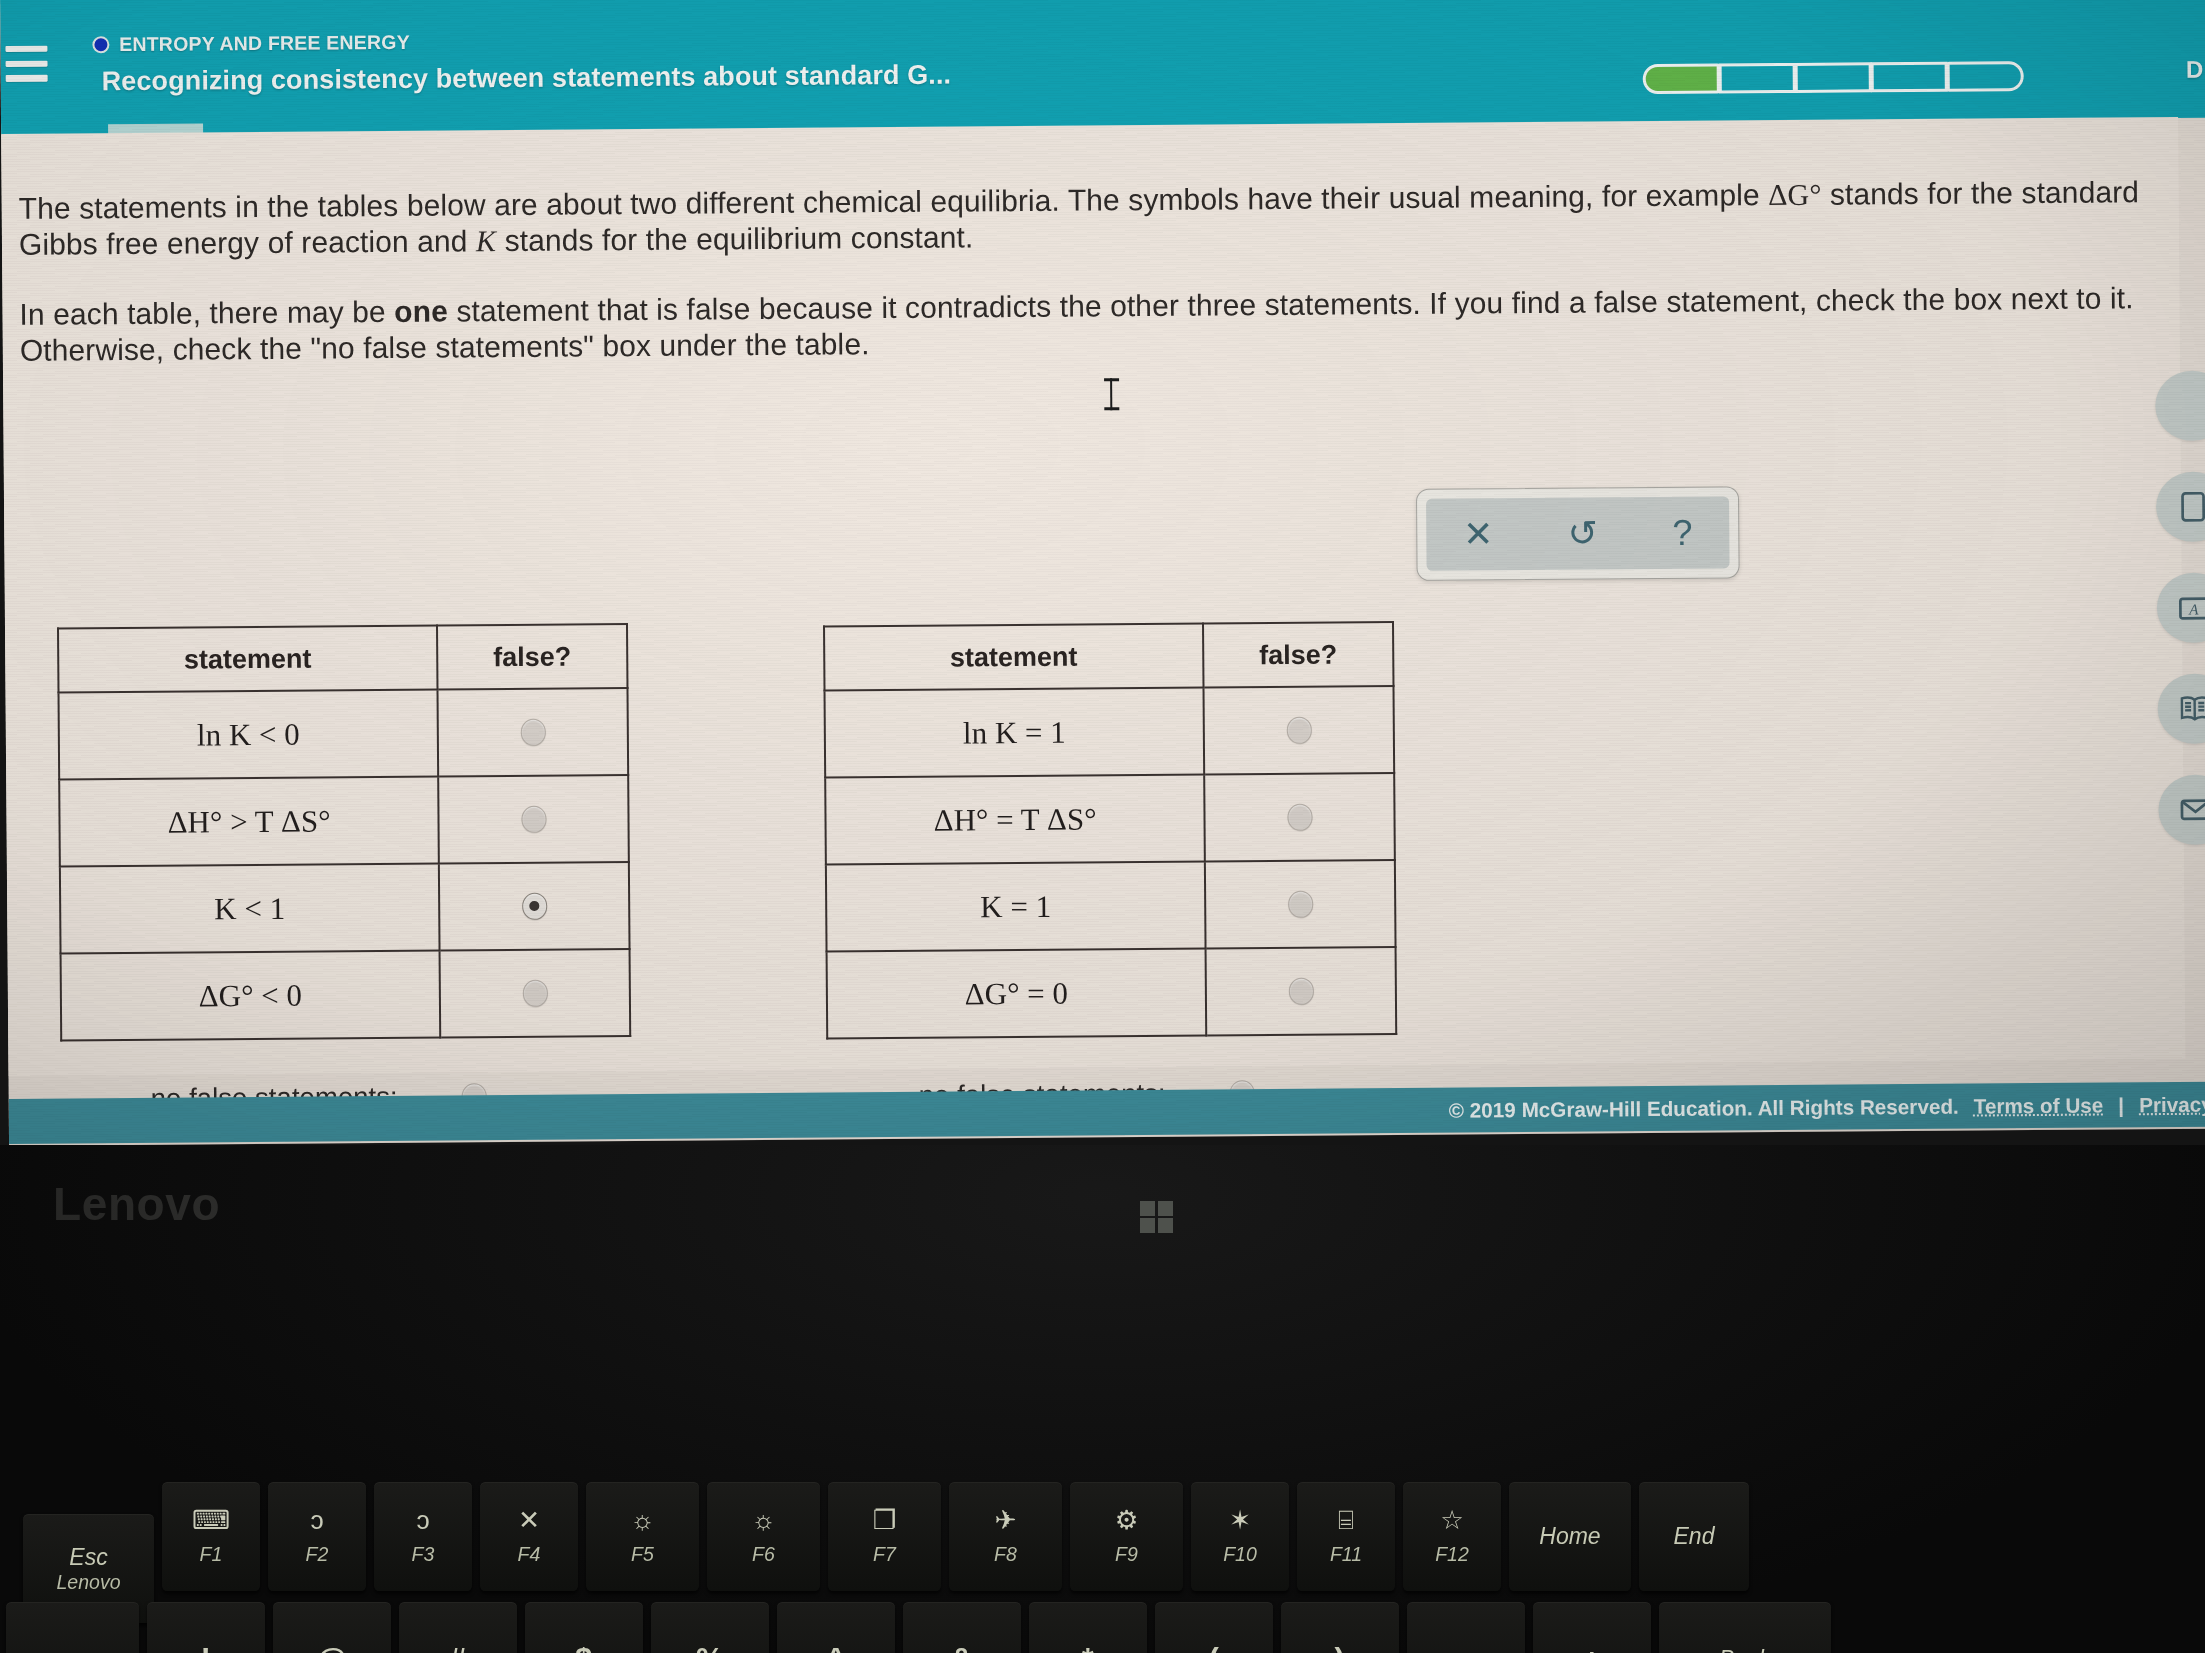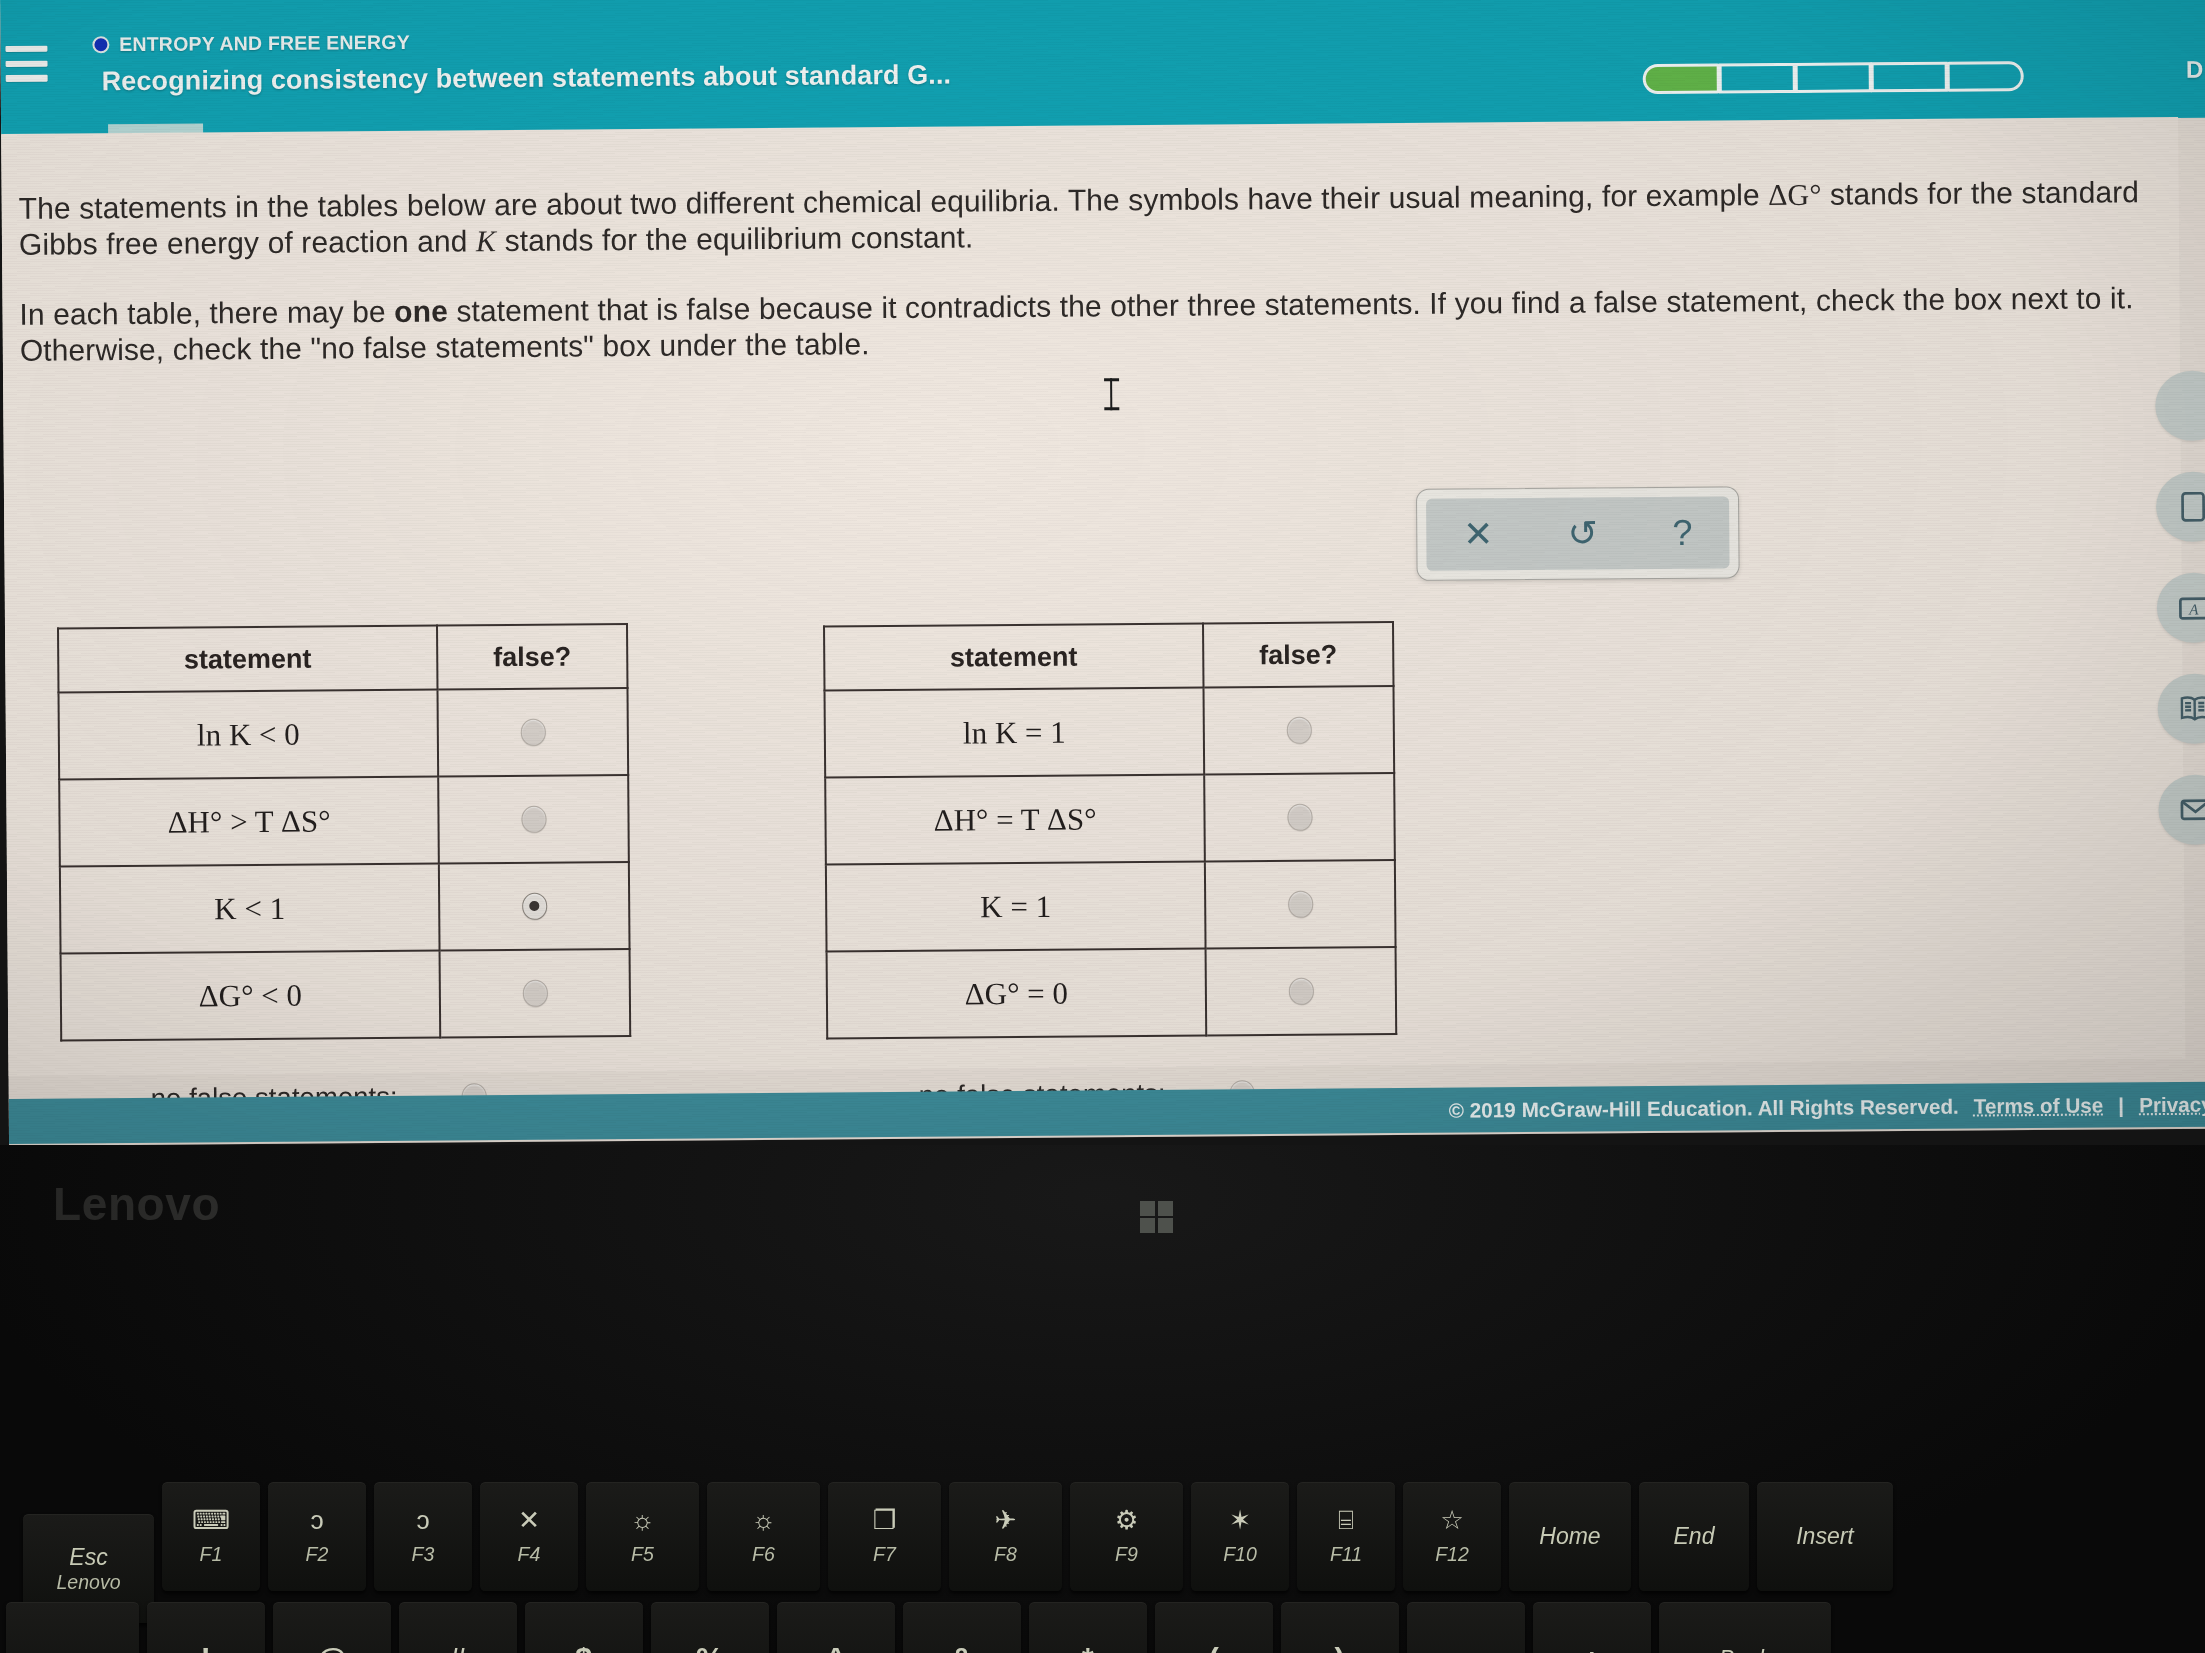--- a/index.html
+++ b/index.html
@@ -525,23 +525,20 @@
       <div class="key" style="width: 98px;">
         <div class="glyph">☆</div>
         <div class="fn">F12</div>
       </div>
       <div class="key" style="width: 122px;">
         <div class="word">Home</div>
       </div>
       <div class="key" style="width: 110px;">
         <div class="word">End</div>
       </div>
-      <div class="key" style="width: 136px;">
-        <div class="word">Insert</div>
-      </div>
     </div>
 
   <div class="kb-row" id="numrow" style="top:1602px; left:5.7px;">
       <div class="key" style="width: 133px; height: 115px;">
         <div class="sym">~</div>
       </div>
       <div class="key" style="width: 118px; height: 115px;">
         <div class="sym">!</div>
       </div>
       <div class="key" style="width: 118px; height: 115px;">

